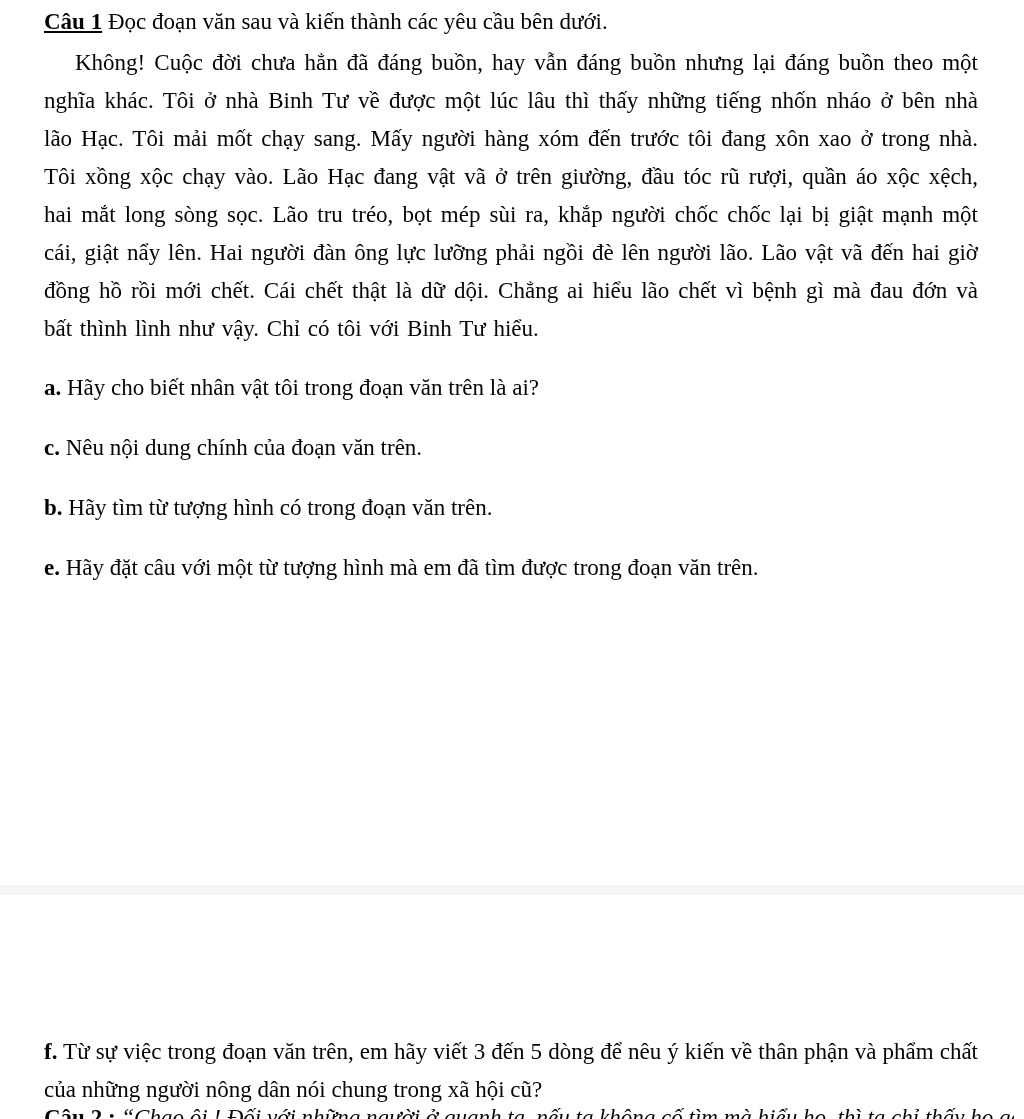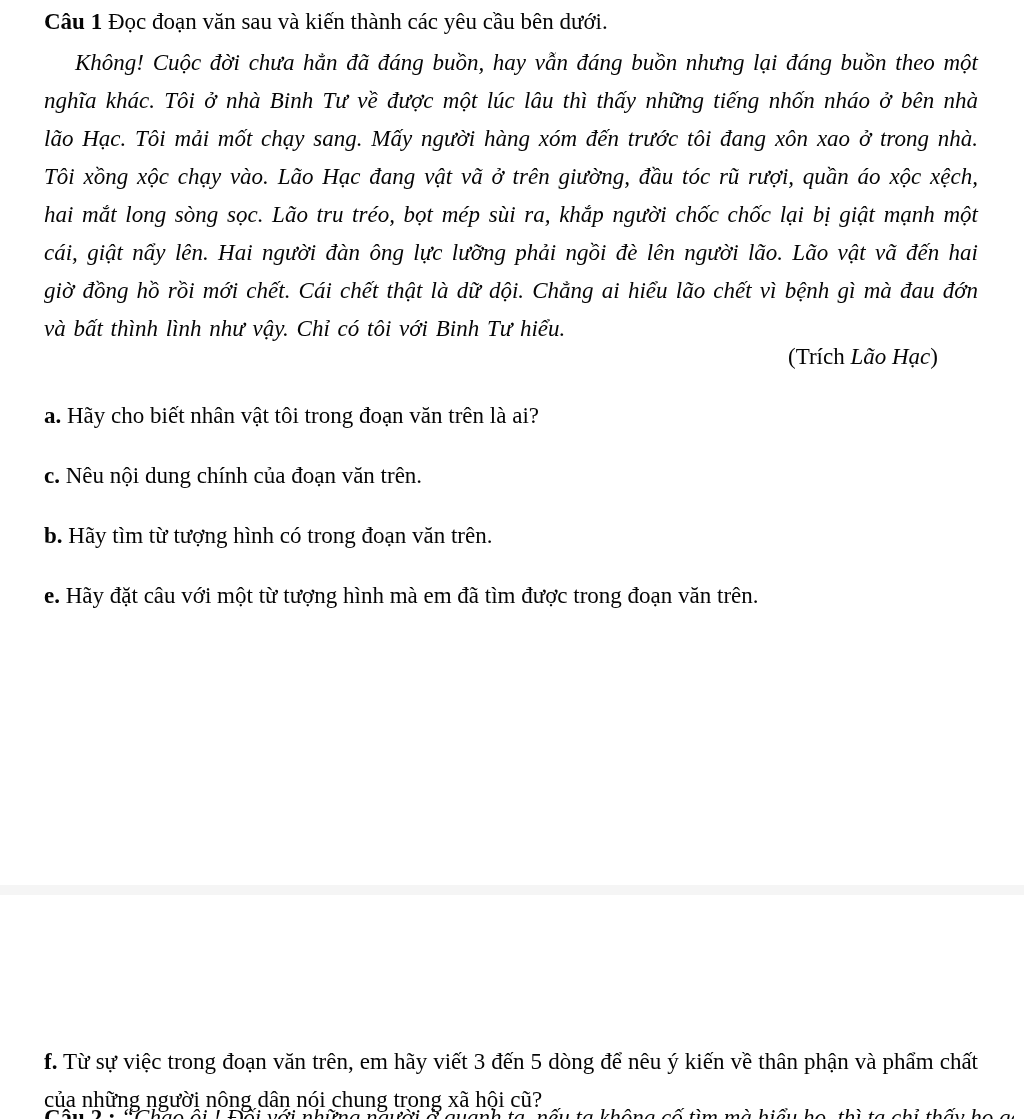--- a/index.html
+++ b/index.html
@@ -21,24 +21,24 @@
     right: 46px;
     top: 6px;
     font-size: 23px;
   }
   .title-line {
     line-height: 32px;
     white-space: nowrap;
   }
   .title-label {
     font-weight: bold;
+    text-decoration: underline;
   }
   .passage {
     margin-top: 6px;
-    font-style: italic;
     text-align: justify;
     text-indent: 31px;
     line-height: 38px;
     word-spacing: 2px;
   }
   .attribution {
     margin-top: -10px;
     line-height: 38px;
     text-align: right;
     padding-right: 40px;
@@ -69,21 +69,20 @@
     background: #f5f5f5;
   }
   .f-question {
     position: absolute;
     left: 44px;
     right: 46px;
     top: 1033px;
     font-size: 23px;
     line-height: 38px;
     text-align: justify;
-    margin-top: 10px;
   }
   .clipped-line {
     position: absolute;
     left: 44px;
     right: 10px;
     top: 1107px;
     height: 12px;
     overflow: hidden;
     font-size: 23px;
     line-height: 22px;
@@ -98,24 +97,20 @@
 
 <div class="page">
 
   <div class="title-line">
     <span class="title-label">Câu 1</span>
     <span>Đọc đoạn văn sau và kiến thành các yêu cầu bên dưới.</span>
   </div>
 
   <div class="passage">Không! Cuộc đời chưa hẳn đã đáng buồn, hay vẫn đáng buồn nhưng lại đáng buồn theo một nghĩa khác. Tôi ở nhà Binh Tư về được một lúc lâu thì thấy những tiếng nhốn nháo ở bên nhà lão Hạc. Tôi mải mốt chạy sang. Mấy người hàng xóm đến trước tôi đang xôn xao ở trong nhà. Tôi xồng xộc chạy vào. Lão Hạc đang vật vã ở trên giường, đầu tóc rũ rượi, quần áo xộc xệch, hai mắt long sòng sọc. Lão tru tréo, bọt mép sùi ra, khắp người chốc chốc lại bị giật mạnh một cái, giật nẩy lên. Hai người đàn ông lực lưỡng phải ngồi đè lên người lão. Lão vật vã đến hai giờ đồng hồ rồi mới chết. Cái chết thật là dữ dội. Chẳng ai hiểu lão chết vì bệnh gì mà đau đớn và bất thình lình như vậy. Chỉ có tôi với Binh Tư hiểu.</div>
 
-  <div class="attribution">
-    <span>(Trích</span>
-    <span class="work">Lão Hạc</span><span>)</span>
-  </div>
 
   <div class="questions">
 
     <div class="q-item">
       <span class="q-label">a.</span>
       <span>Hãy cho biết nhân vật tôi trong đoạn văn trên là ai?</span>
     </div>
 
     <div class="q-item">
       <span class="q-label">c.</span>

